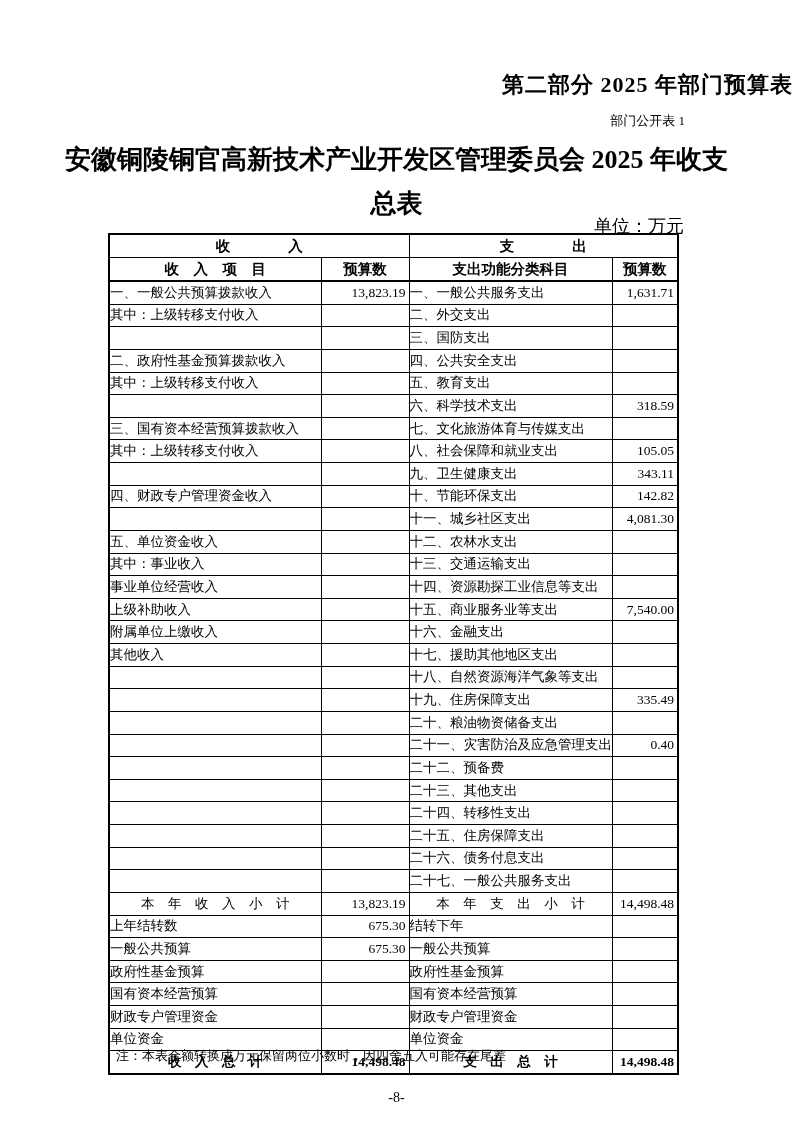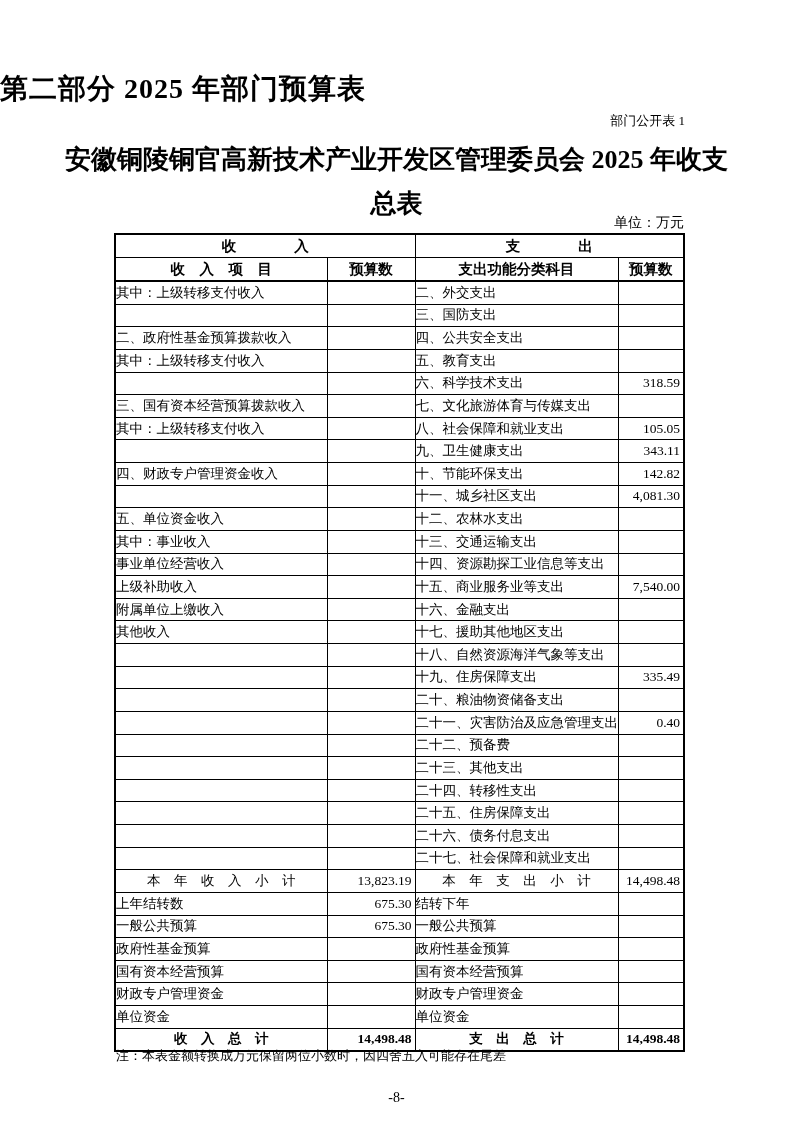--- a/index.html
+++ b/index.html
@@ -7,36 +7,36 @@
     position:relative;
     width:793px;height:1122px;
     margin:0 auto;
     background:#ffffff;
     color:#000;
     font-family:"Liberation Serif","DejaVu Serif",serif;
     overflow:hidden;
   }
   .section-title{
     position:absolute;top:70px;left:0;width:100%;
-    text-align:left;font-size:28px;font-weight:600;letter-spacing:1px;
+    text-align:right;font-size:22px;font-weight:600;letter-spacing:1px;
   }
   .table-label{
     position:absolute;top:112px;right:108px;
     font-size:13px;
   }
   .main-title{
     position:absolute;top:138px;left:60px;width:673px;
     text-align:center;font-size:26px;font-weight:bold;line-height:44px;
   }
   .unit-note{
     position:absolute;top:214px;right:109px;
-    font-size:14px;
+    font-size:18px;
   }
   .budget-table{
-    position:absolute;top:233px;left:114px;
+    position:absolute;top:233px;left:108px;
     border-collapse:collapse;
     table-layout:fixed;
     width:569px;
     padding-left:48px;
   }
   .budget-table col.c-item-l{width:212px;}
   .budget-table col.c-val-l{width:88px;}
   .budget-table col.c-item-r{width:203px;}
   .budget-table col.c-val-r{width:66px;}
   .budget-table{border:2px solid #000;}
@@ -104,20 +104,26 @@
       </tr>
       <tr class="col-head">
         <td>收　入　项　目</td>
         <td>预算数</td>
         <td>支出功能分类科目</td>
         <td>预算数</td>
       </tr>
     </thead>
     <tbody>
         <tr>
+      <td class="ind-l0">一、一般公共预算拨款收入</td>
+      <td class="val">13,823.19</td>
+      <td class="ind-r0">一、一般公共服务支出</td>
+      <td class="val">1,631.71</td>
+    </tr>
+        <tr>
       <td class="ind-l1">其中：上级转移支付收入</td>
       <td class="val"></td>
       <td class="ind-r0">二、外交支出</td>
       <td class="val"></td>
     </tr>
         <tr>
       <td class="ind-l0"></td>
       <td class="val"></td>
       <td class="ind-r0">三、国防支出</td>
       <td class="val"></td>
@@ -256,21 +262,21 @@
     </tr>
         <tr>
       <td class="ind-l0"></td>
       <td class="val"></td>
       <td class="ind-r0">二十六、债务付息支出</td>
       <td class="val"></td>
     </tr>
         <tr>
       <td class="ind-l0"></td>
       <td class="val"></td>
-      <td class="ind-r0">二十七、社会保障和就业支出</td>
+      <td class="ind-r0">二十七、一般公共服务支出</td>
       <td class="val"></td>
     </tr>
         <tr>
       <td class="cell-center">本　年　收　入　小　计</td>
       <td class="val">13,823.19</td>
       <td class="cell-center">本　年　支　出　小　计</td>
       <td class="val">14,498.48</td>
     </tr>
         <tr>
       <td class="ind-l0">上年结转数</td>

